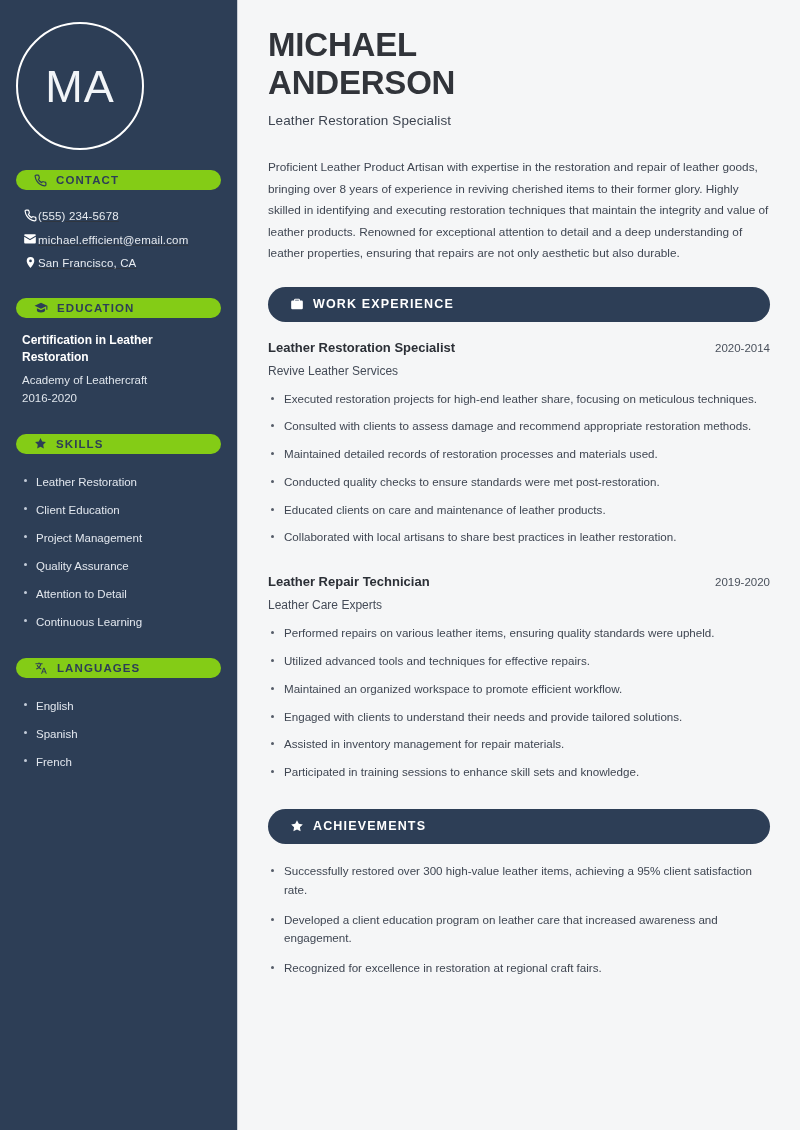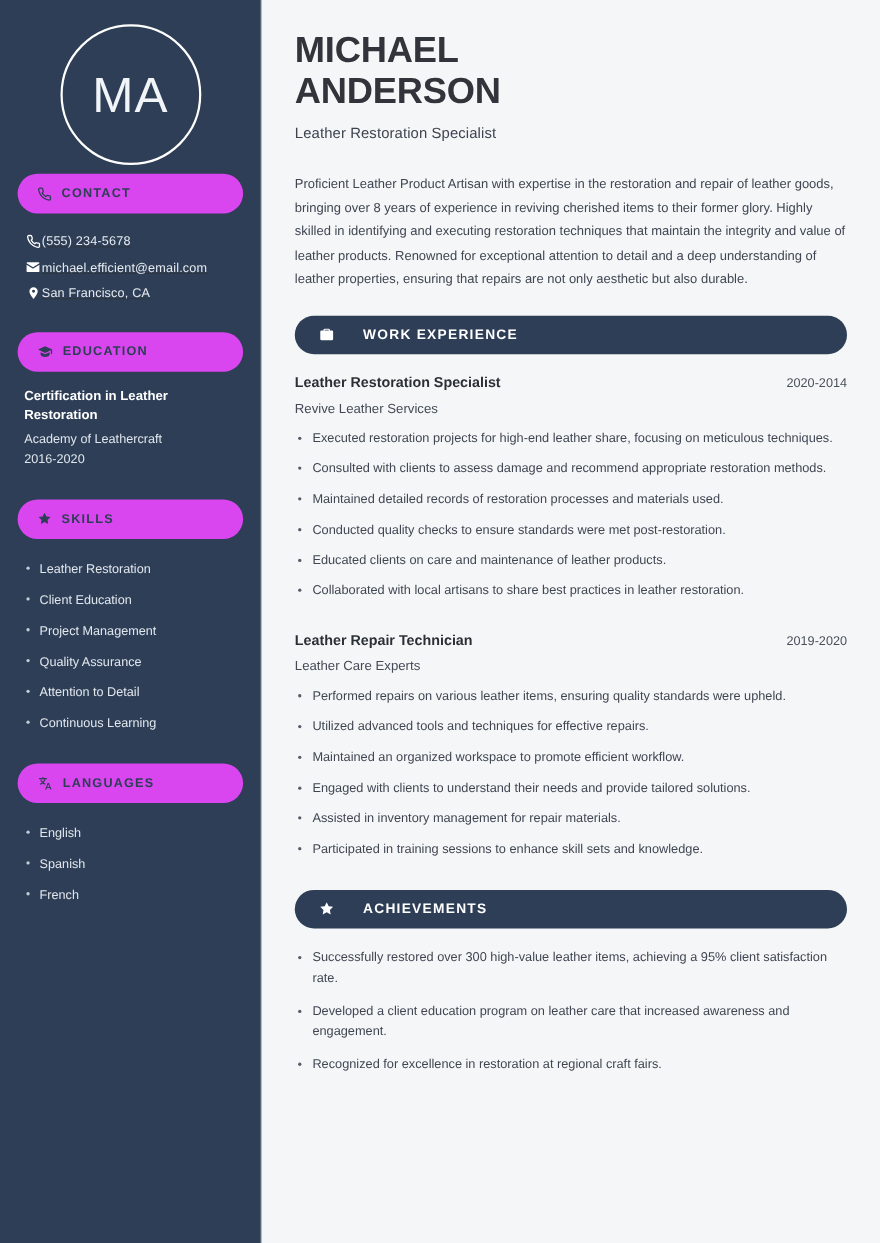--- a/index.html
+++ b/index.html
@@ -29,44 +29,43 @@
     width: 238px;
     flex: 0 0 238px;
     background: #2d3e56;
     border-right: 1px solid #c9ced6;
     padding: 0 16px;
     position: relative;
   }
 
   .avatar-wrap {
     display: flex;
-    justify-content: center;
     padding-top: 22px;
-    padding-bottom: 8px;
+    padding-bottom: 20px;
   }
   .avatar {
     width: 128px;
     height: 128px;
     border-radius: 50%;
     border: 2px solid #ffffff;
     display: flex;
     align-items: center;
     justify-content: center;
   }
   .avatar-initials {
     font-size: 45px;
     font-weight: 400;
     letter-spacing: 1px;
     color: #f2f5f8;
     line-height: 1;
   }
 
   .pill {
-    height: 36px;
-    background: #d946ef;
+    height: 20px;
+    background: #84cc16;
     border-radius: 999px;
     display: flex;
     align-items: center;
     gap: 9px;
     padding: 0 18px;
     margin-bottom: 14px;
   }
   .pill .pill-label {
     font-size: 11.5px;
     font-weight: 700;
@@ -165,21 +164,21 @@
     margin-bottom: 22px;
     text-align: left;
   }
 
   .section-pill {
     height: 35px;
     background: #2d3e56;
     border-radius: 999px;
     display: flex;
     align-items: center;
-    gap: 26px;
+    gap: 9px;
     padding: 0 22px;
     margin-bottom: 18px;
   }
   .section-pill .icon { display: flex; align-items: center; color: #ffffff; }
   .section-pill .section-label {
     font-size: 12.5px;
     font-weight: 700;
     letter-spacing: 1.15px;
     color: #ffffff;
     text-transform: uppercase;

